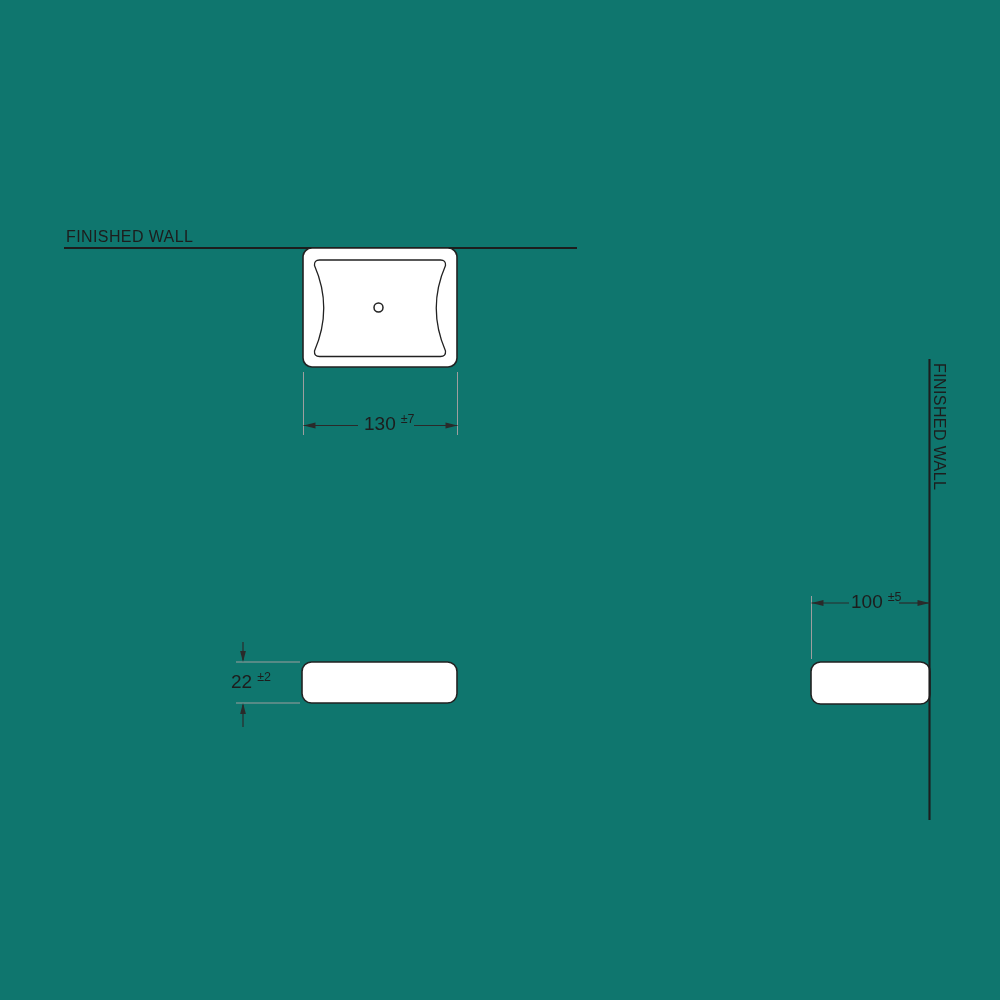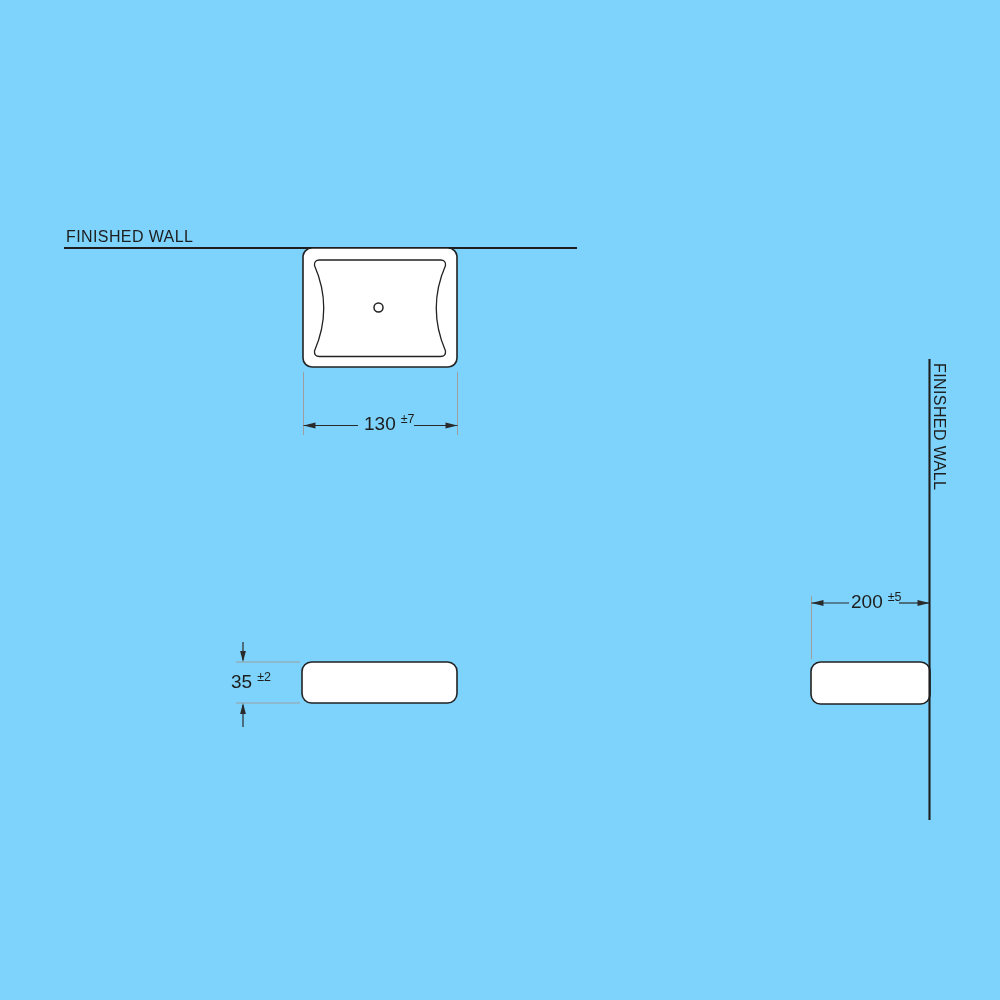--- a/index.html
+++ b/index.html
@@ -4,21 +4,21 @@
 <style>
   html, body {
     margin: 0;
     padding: 0;
     background: #ffffff;
   }
   #canvas {
     position: relative;
     width: 1000px;
     height: 1000px;
-    background: #7dd3fc;
+    background: #0f766e;
     font-family: "Liberation Sans", "DejaVu Sans", sans-serif;
     color: #1d1d1d;
     overflow: hidden;
   }
   #linework {
     position: absolute;
     left: 0;
     top: 0;
     width: 1000px;
     height: 1000px;
@@ -108,20 +108,20 @@
 
   <div class="label" style="left:66px; top:229px;">FINISHED WALL</div>
 
   <div class="label label-vertical" style="left:931px; top:363px;">FINISHED WALL</div>
 
   <div class="dim-text" style="left:364px; top:414px;text-align:right;">
     <span>130</span><span class="tol">±7</span>
   </div>
 
   <div class="dim-text" style="left:231px; top:672px;">
-    <span>35</span><span class="tol">±2</span>
+    <span>22</span><span class="tol">±2</span>
   </div>
 
   <div class="dim-text" style="left:851px; top:592px;">
-    <span>200</span><span class="tol">±5</span>
+    <span>100</span><span class="tol">±5</span>
   </div>
 
 </div>
 
 </body></html>

